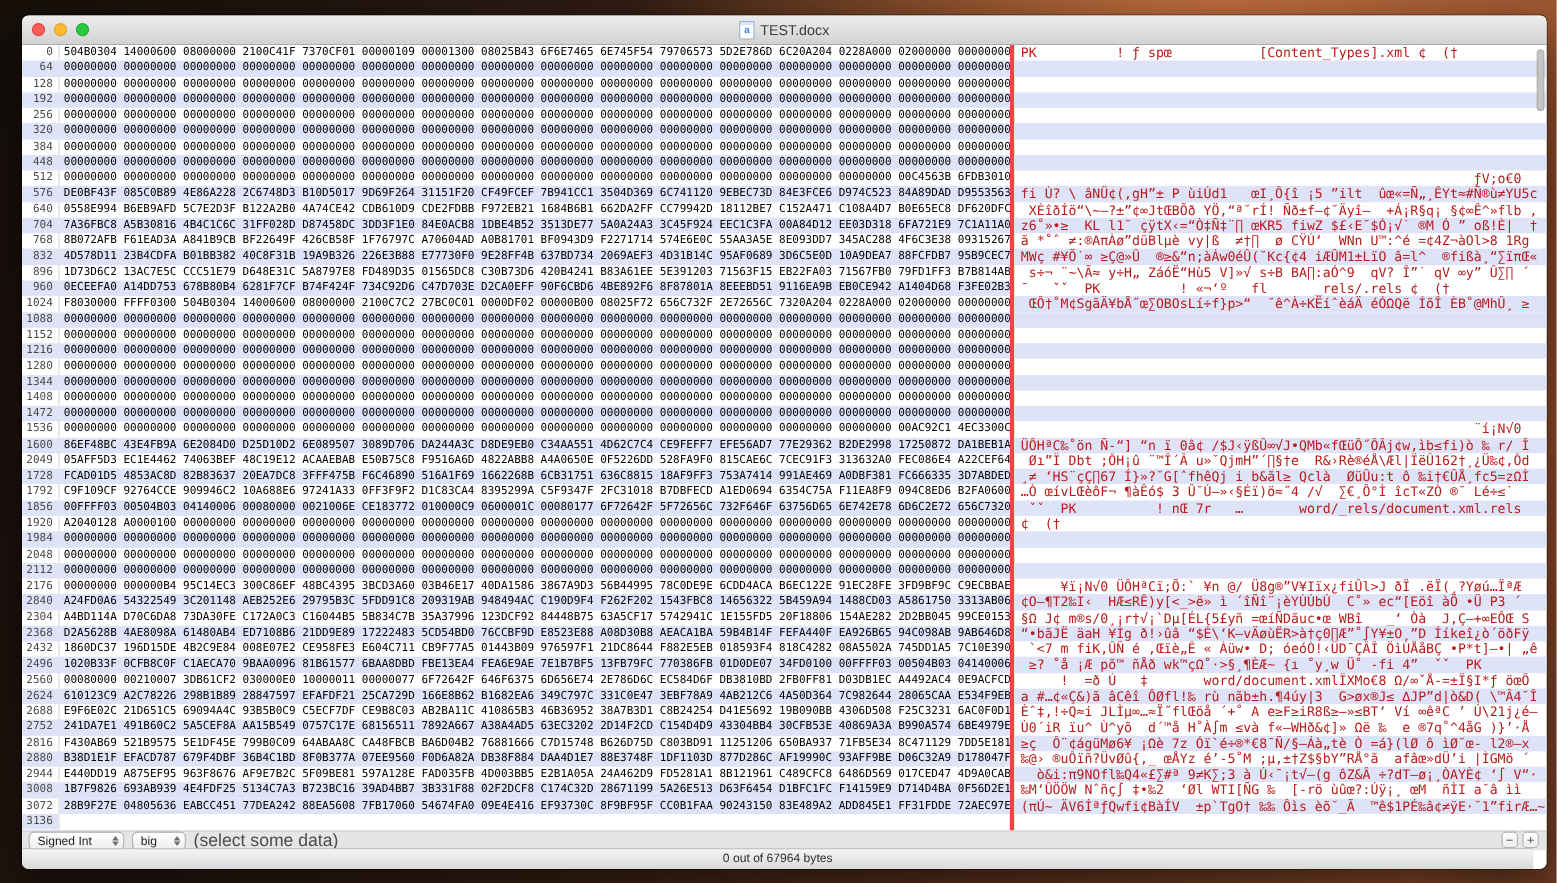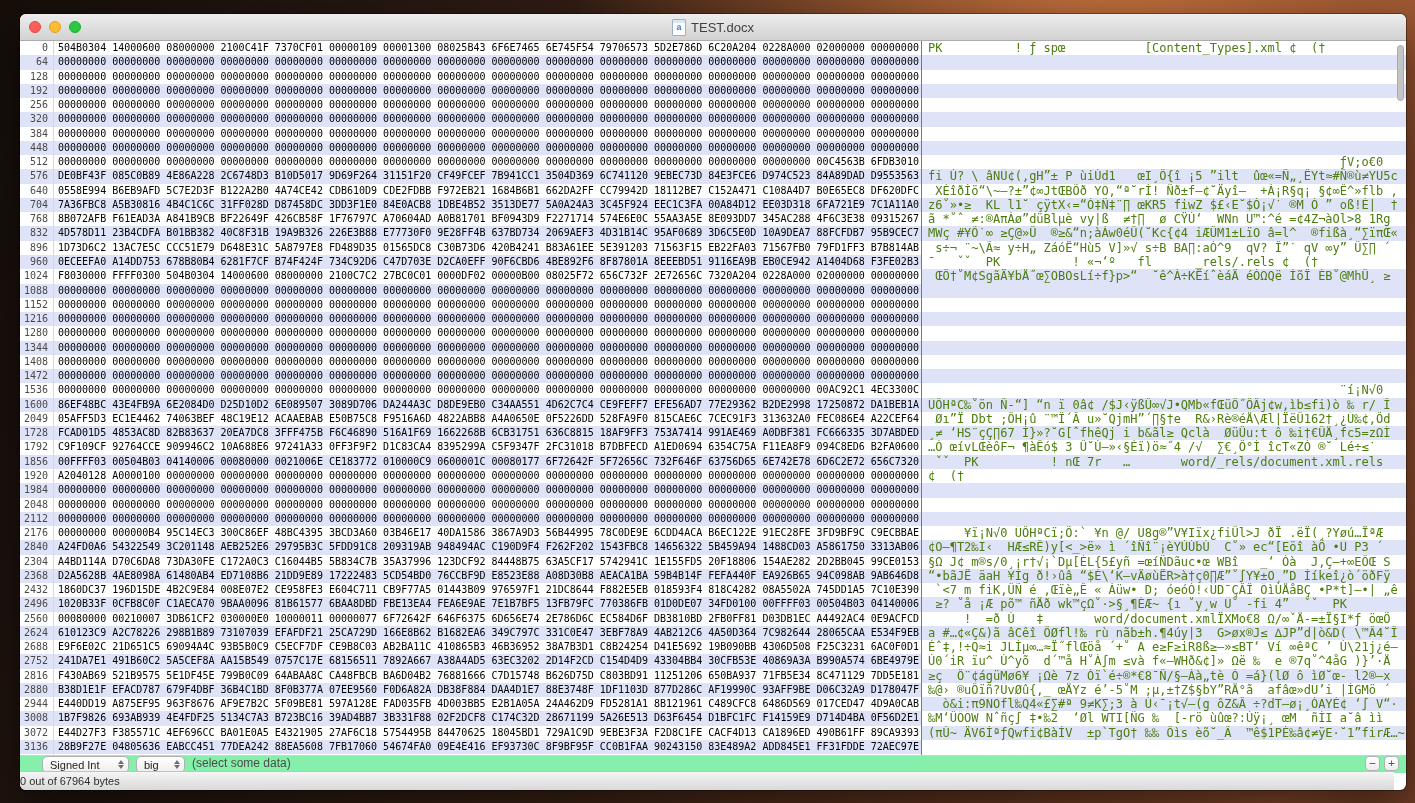--- a/index.html
+++ b/index.html
@@ -36,64 +36,64 @@
   .content{
     position:absolute;top:27px;left:0;right:0;height:714px;background:#fff;
     display:flex;
   }
   .gutter{
     width:34px;flex:0 0 34px;border-right:1px solid #d8d8d8;background:#fff;
     font-family:"DejaVu Sans Mono",monospace;font-size:10px;color:#4a4a4a;
     text-align:right;box-sizing:border-box;
   }
   .hexcol{
-    width:868px;flex:0 0 868px;border-right:1px solid #ef4444;
+    width:868px;flex:0 0 868px;border-right:4px solid #ef4444;
     font-family:"DejaVu Sans Mono",monospace;font-size:10px;color:#000;box-sizing:border-box;
   }
   .asciicol{
     flex:1 1 auto;position:relative;
-    font-family:"DejaVu Sans Mono",monospace;font-size:12px;color:#4d7c0f;
+    font-family:"DejaVu Sans Mono",monospace;font-size:12px;color:#b91c1c;
     overflow:hidden;
   }
   .row{height:14.28px;line-height:14.3px;white-space:pre;overflow:hidden;}
   .row.stripe{background:#dfe3f8;}
   .gutter .row{padding-right:5px;}
   .hexcol .row{padding-left:4px;}
   .asciicol .row{padding-left:6px;}
   .scroll-thumb{
     position:absolute;right:2px;top:4px;width:7px;height:56px;border-radius:4px;
     background:#c4c4c4;border:1px solid #a9a9a9;box-sizing:border-box;
   }
   .inspector{
-    position:absolute;left:0;right:0;top:741px;height:17px;background:#86efac;
-    border-top:1px solid #cfcfcf;display:flex;gap:7px;padding-left:22px;
+    position:absolute;left:0;right:0;top:741px;height:17px;background:#e5e5e5;
+    border-top:1px solid #cfcfcf;display:flex;align-items:center;gap:7px;padding-left:6px;
   }
   .dropdown{
     display:inline-flex;align-items:center;height:15px;
     border:1px solid #b2b2b2;border-radius:5px;background:linear-gradient(#ffffff,#eeeeee);
     font-size:11px;color:#1d1d1d;padding:0 4px 0 7px;gap:6px;box-shadow:0 1px 0 rgba(0,0,0,.05);
   }
   .dropdown .lbl{min-width:0;}
   .dropdown.type .lbl{min-width:62px;}
   .dropdown.endian .lbl{min-width:24px;}
   .stepper{display:flex;flex-direction:column;gap:1px;align-items:center;}
   .stepper i{display:block;width:0;height:0;border-left:3px solid transparent;border-right:3px solid transparent;}
   .stepper i.up{border-bottom:4px solid #6f6f6f;}
   .stepper i.dn{border-top:4px solid #6f6f6f;}
-  .hint{font-size:12px;color:#4c4c4c;}
+  .hint{font-size:16px;color:#4c4c4c;}
   .zoombtns{position:absolute;right:7px;top:742px;display:flex;gap:4px;}
   .zbtn{
     width:15px;height:15px;border:1px solid #b2b2b2;border-radius:4px;
     background:linear-gradient(#ffffff,#ededed);color:#5a5a5a;font-size:11px;line-height:13px;
     text-align:center;box-sizing:border-box;font-family:"DejaVu Sans Mono",monospace;
   }
   .statusbar{
     position:absolute;left:0;right:12px;bottom:0;height:18px;
     background:linear-gradient(#f5f5f5,#d9d9d9);border-top:1px solid #c2c2c2;
-    font-size:11px;color:#2e2e2e;line-height:18px;
+    text-align:center;font-size:11px;color:#2e2e2e;line-height:18px;
   }
 </style>
 </head>
 <body>
 
 <div class="window">
   <div class="titlebar">
     <div class="traffic">
       <div class="light red"></div>
       <div class="light yellow"></div>
@@ -193,28 +193,27 @@
         <div class="row stripe">00000000 00000000 00000000 00000000 00000000 00000000 00000000 00000000 00000000 00000000 00000000 00000000 00000000 00000000 00000000 00000000</div>
         <div class="row">00000000 00000000 00000000 00000000 00000000 00000000 00000000 00000000 00000000 00000000 00000000 00000000 00000000 00000000 00000000 00000000</div>
         <div class="row stripe">00000000 00000000 00000000 00000000 00000000 00000000 00000000 00000000 00000000 00000000 00000000 00000000 00000000 00000000 00000000 00000000</div>
         <div class="row">00000000 000000B4 95C14EC3 300C86EF 48BC4395 3BCD3A60 03B46E17 40DA1586 3867A9D3 56B44995 78C0DE9E 6CDD4ACA B6EC122E 91EC28FE 3FD9BF9C C9ECBBAE</div>
         <div class="row stripe">A24FD0A6 54322549 3C201148 AEB252E6 29795B3C 5FDD91C8 209319AB 948494AC C190D9F4 F262F202 1543FBC8 14656322 5B459A94 1488CD03 A5861750 3313AB06</div>
         <div class="row">A4BD114A D70C6DA8 73DA30FE C172A0C3 C16044B5 5B834C7B 35A37996 123DCF92 84448B75 63A5CF17 5742941C 1E155FD5 20F18806 154AE282 2D2BB045 99CE0153</div>
         <div class="row stripe">D2A5628B 4AE8098A 61480AB4 ED7108B6 21DD9E89 17222483 5CD54BD0 76CCBF9D E8523E88 A08D30B8 AEACA1BA 59B4B14F FEFA440F EA926B65 94C098AB 9AB646D8</div>
         <div class="row">1860DC37 196D15DE 4B2C9E84 008E07E2 CE958FE3 E604C711 CB9F77A5 01443B09 976597F1 21DC8644 F882E5EB 018593F4 818C4282 08A5502A 745DD1A5 7C10E390</div>
         <div class="row stripe">1020B33F 0CFB8C0F C1AECA70 9BAA0096 81B61577 6BAA8DBD FBE13EA4 FEA6E9AE 7E1B7BF5 13FB79FC 770386FB 01D0DE07 34FD0100 00FFFF03 00504B03 04140006</div>
         <div class="row">00080000 00210007 3DB61CF2 030000E0 10000011 00000077 6F72642F 646F6375 6D656E74 2E786D6C EC584D6F DB3810BD 2FB0FF81 D03DB1EC A4492AC4 0E9ACFCD</div>
-        <div class="row stripe">610123C9 A2C78226 298B1B89 73107039 EFAFDF21 25CA729D 166E8B62 B1682EA6 349C797C 331C0E47 3EBF78A9 4AB212C6 4A50D364 7C982644 28065CAA E534F9EB</div>
+        <div class="row stripe">610123C9 A2C78226 298B1B89 28847597 EFAFDF21 25CA729D 166E8B62 B1682EA6 349C797C 331C0E47 3EBF78A9 4AB212C6 4A50D364 7C982644 28065CAA E534F9EB</div>
         <div class="row">E9F6E02C 21D651C5 69094A4C 93B5B0C9 C5ECF7DF CE9B8C03 AB2BA11C 410865B3 46B36952 38A7B3D1 C8B24254 D41E5692 19B090BB 4306D508 F25C3231 6AC0F0D1</div>
         <div class="row stripe">241DA7E1 491B60C2 5A5CEF8A AA15B549 0757C17E 68156511 7892A667 A38A4AD5 63EC3202 2D14F2CD C154D4D9 43304BB4 30CFB53E 40869A3A B990A574 6BE4979E</div>
         <div class="row">F430AB69 521B9575 5E1DF45E 799B0C09 64ABAA8C CA48FBCB BA6D04B2 76881666 C7D15748 B626D75D C803BD91 11251206 650BA937 71FB5E34 8C471129 7DD5E181</div>
         <div class="row stripe">B38D1E1F EFACD787 679F4DBF 36B4C1BD 8F0B377A 07EE9560 F0D6A82A DB38F884 DAA4D1E7 88E3748F 1DF1103D 877D286C AF19990C 93AFF9BE D06C32A9 D178047F</div>
         <div class="row">E440DD19 A875EF95 963F8676 AF9E7B2C 5F09BE81 597A128E FAD035FB 4D003BB5 E2B1A05A 24A462D9 FD5281A1 8B121961 C489CFC8 6486D569 017CED47 4D9A0CAB</div>
         <div class="row stripe">1B7F9826 693AB939 4E4FDF25 5134C7A3 B723BC16 39AD4BB7 3B331F88 02F2DCF8 C174C32D 28671199 5A26E513 D63F6454 D1BFC1FC F14159E9 D714D4BA 0F56D2E1</div>
-        <div class="row">E44D27F3 F385571C 4EF696CC BA01E0A5 E4321905 27AF6C18 5754495B 84470625 18045BD1 729A1C9D 9EBE3F3A F2D8C1FE CACF4D13 CA1896ED 490B61FF 89CA9393</div>
         <div class="row stripe">28B9F27E 04805636 EABCC451 77DEA242 88EA5608 7FB17060 54674FA0 09E4E416 EF93730C 8F9BF95F CC0B1FAA 90243150 83E489A2 ADD845E1 FF31FDDE 72AEC97E</div>
       </div>
     <div class="asciicol">
       <div class="scroll-thumb"></div>
     <div class="row">PK          ! ƒ spœ           [Content_Types].xml ¢  (†</div>
         <div class="row stripe"></div>
         <div class="row"></div>
         <div class="row stripe"></div>
         <div class="row"></div>
         <div class="row stripe"></div>

